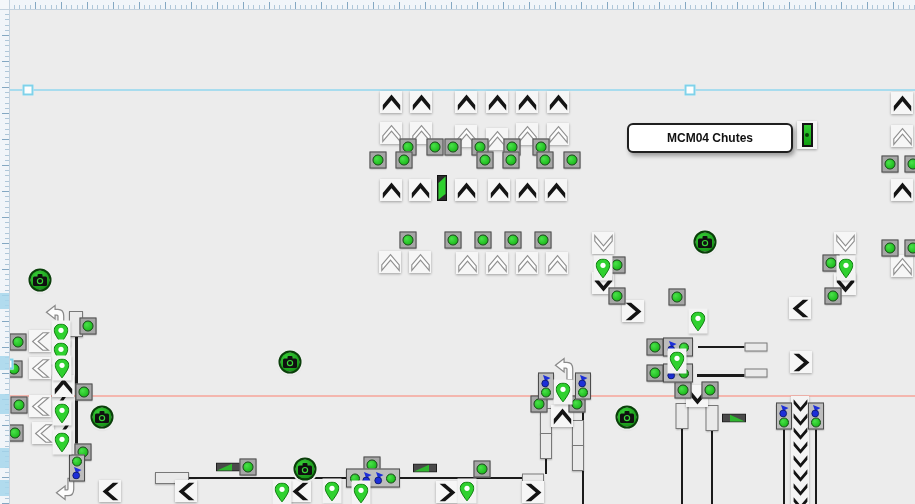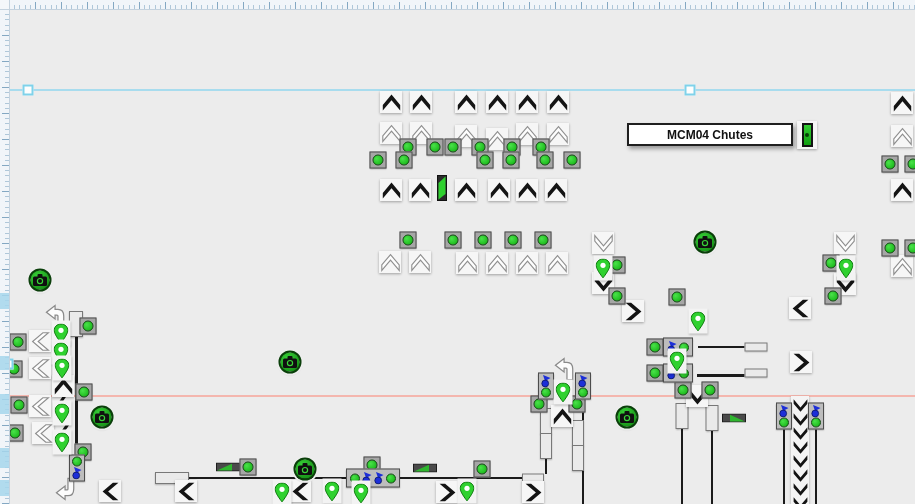--- a/index.html
+++ b/index.html
@@ -48,22 +48,22 @@
       box-shadow:0 1px 1.5px rgba(0,0,0,.3);}
   .boxv .mled,.boxh .mled{width:10px;height:10px;}
   .stackv{width:18px;background:#f4f4f4;box-shadow:0 1px 2.5px rgba(0,0,0,.3);
       display:flex;flex-direction:column;align-items:center;padding:2px 0;}
   .stackv svg{margin:-0.5px 0;}
   .gatew{width:20px;height:28px;background:#f6f6f6;box-shadow:0 1px 2.5px rgba(0,0,0,.33);
       display:flex;align-items:center;justify-content:center;}
   .gbar{width:11px;height:24px;background:linear-gradient(180deg,#33cd33,#12a012);
       border:2px solid #141414;position:relative;box-sizing:border-box;}
   .gdot{position:absolute;left:1px;top:8px;width:4px;height:4px;border-radius:50%;background:#063f06;}
-  .label-box{position:absolute;left:627px;top:123px;width:166px;height:23px;background:#ffffff;
-      border:2px solid #1f1f1f;border-radius:0;box-shadow:2px 3px 4px rgba(0,0,0,.35);
+  .label-box{position:absolute;left:627px;top:123px;width:166px;height:30px;background:#ffffff;
+      border:2px solid #1f1f1f;border-radius:6px;box-shadow:2px 3px 4px rgba(0,0,0,.35);
       display:flex;align-items:center;justify-content:center;font-weight:bold;font-size:12px;color:#111;
       z-index:3;box-sizing:border-box;}
 </style>
 </head>
 <body>
 
 <div class="stage">
   <div class="ruler-h">
     <div class="rt-minor"></div>
     <div class="rt-major"></div>

